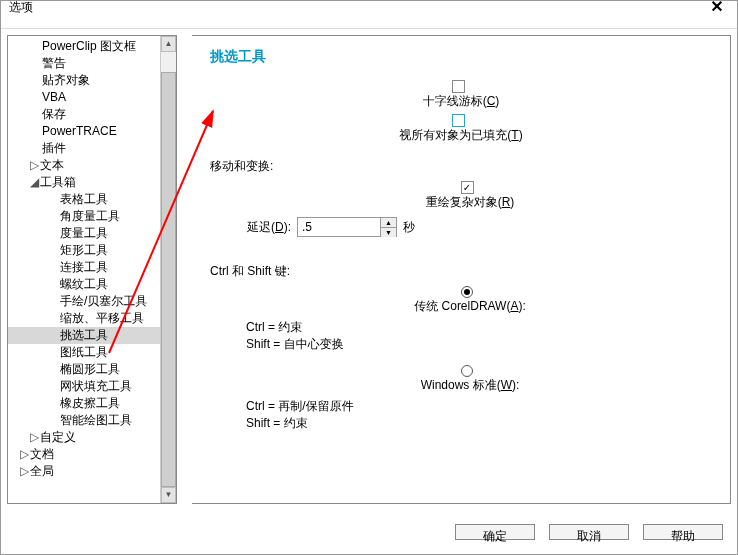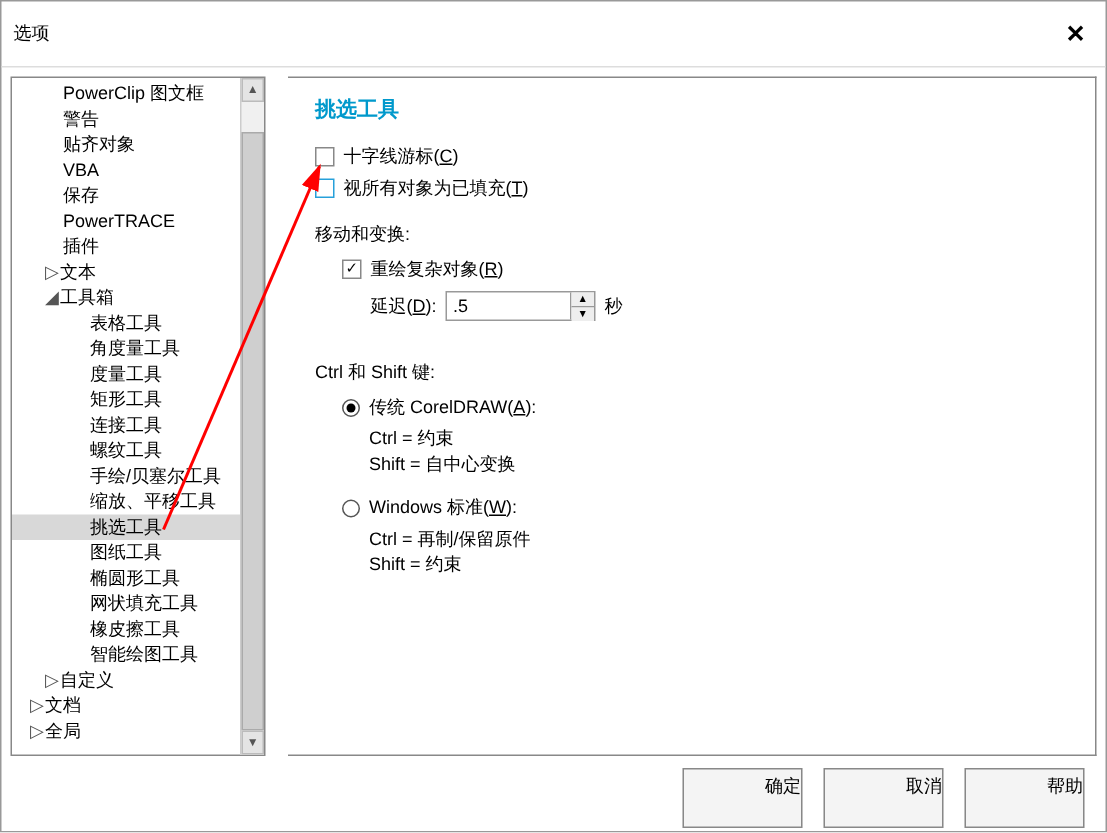--- a/index.html
+++ b/index.html
@@ -12,24 +12,24 @@
   }
   .dialog {
     width: 738px;
     height: 555px;
     border: 1px solid #999;
     position: relative;
     display: flex;
     flex-direction: column;
   }
   .titlebar {
-    height: 44px;
-    display: flex;
-    align-items: center;
-    padding: 0 8px;
+    height: 28px;
+    display: flex;
+    align-items: flex-end;
+    padding: 12px 8px;
     border-bottom: 1px solid #ddd;
   }
   .titlebar .title { flex: 1; }
   .titlebar .close {
     font-size: 16px;
     font-weight: bold;
     cursor: pointer;
     width: 24px;
     text-align: center;
   }
@@ -87,21 +87,21 @@
     border-left: none;
     padding: 12px 18px;
     position: relative;
   }
   .panel h3 {
     margin: 0 0 14px 0;
     color: #0099cc;
     font-size: 14px;
     font-weight: bold;
   }
-  .chk-row, .radio-row { margin: 4px 0; display:flex; align-items:center; }
+  .chk-row, .radio-row { margin: 4px 0; display:flex; align-items:center;flex-direction:column; }
   .chk {
     width: 13px; height: 13px;
     border: 1px solid #888;
     margin-right: 6px;
     display: inline-flex;
     align-items: center;
     justify-content: center;
     font-size: 10px;
     line-height: 1;
   }
@@ -141,24 +141,24 @@
   u { text-decoration: underline; }
   .footer {
     height: 44px;
     display:flex;
     justify-content: flex-end;
     align-items:center;
     gap: 14px;
     padding: 0 14px;
   }
   .btn {
-    width: 80px; height: 40px;
+    width: 80px; height: 16px;
     border: 1px solid #888;
     background: #f4f4f4;
-    text-align:right;
+    text-align:center;
     line-height:22px;
     cursor:pointer;
   }
   .arrow-svg {
     position:absolute;
     left:0; top:0;
     pointer-events:none;
   }
 </style>
 </head>

